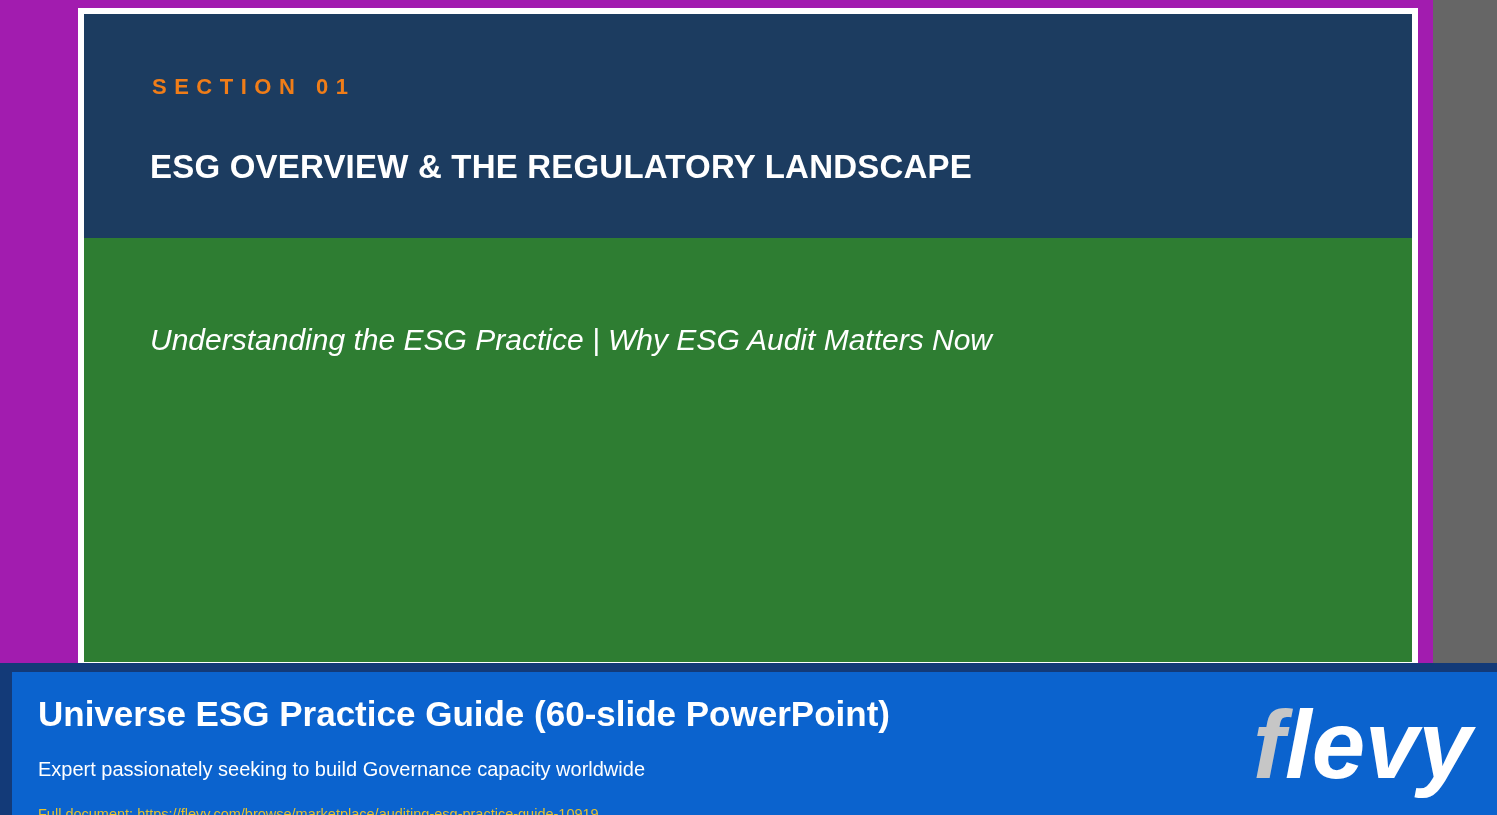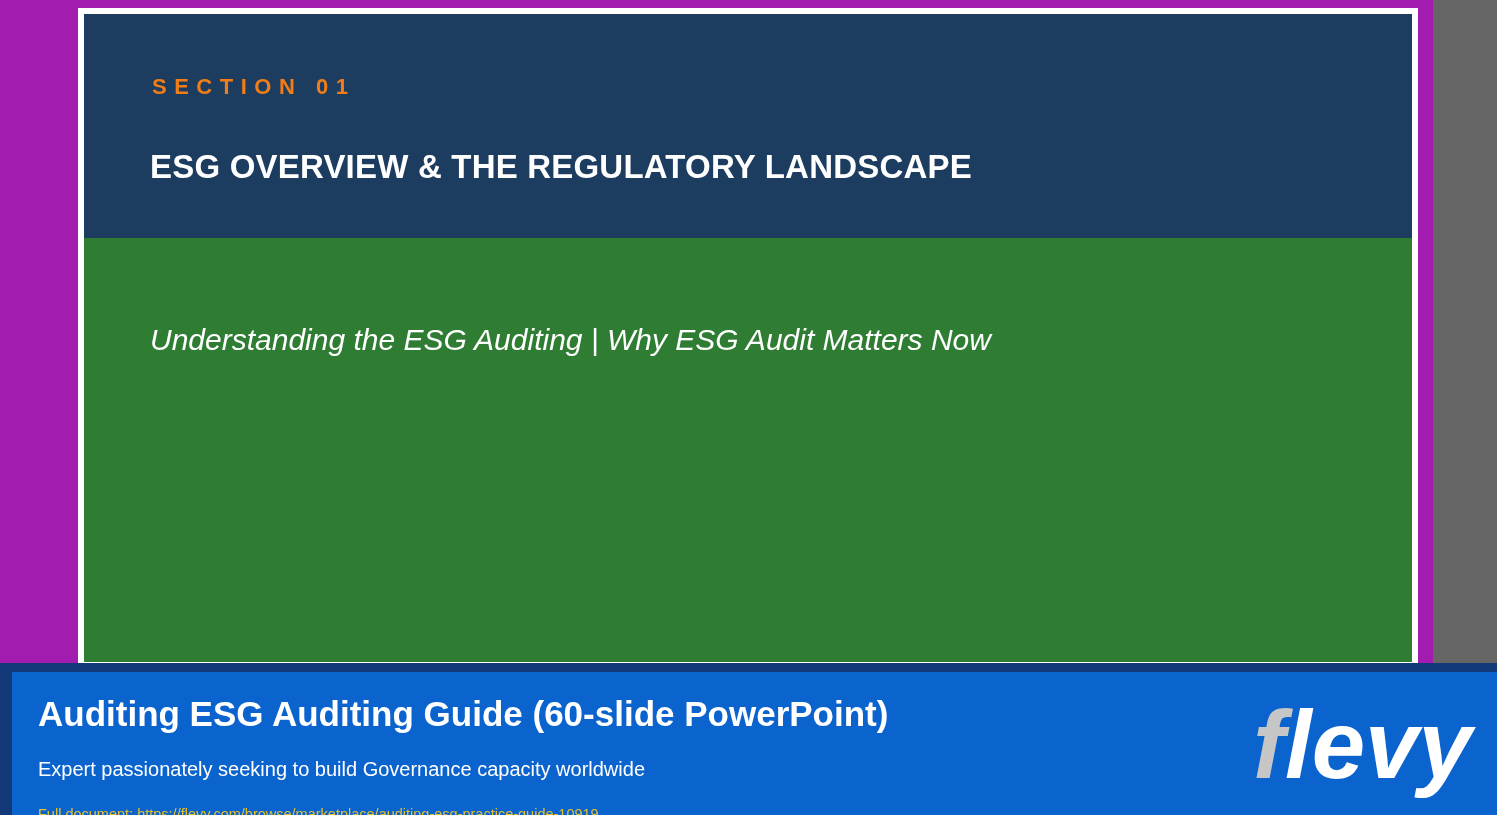--- a/index.html
+++ b/index.html
@@ -173,32 +173,32 @@
 
   <div id="slide-frame">
     <div id="slide-canvas">
 
       <div id="slide-header">
         <div id="section-label">SECTION 01</div>
         <div id="slide-title">ESG OVERVIEW &amp; THE REGULATORY LANDSCAPE</div>
       </div>
 
       <div id="slide-body">
-        <div id="slide-subtitle">Understanding the ESG Auditing | Why ESG Audit Matters Now</div>
+        <div id="slide-subtitle">Understanding the ESG Practice | Why ESG Audit Matters Now</div>
       </div>
 
     </div>
   </div>
 
   <div id="banner">
     <div id="banner-inner">
 
       <div id="banner-text">
         <div id="banner-title">
-          <span class="strong">Auditing ESG Auditing Guide</span><span class="light"> (60-slide PowerPoint)</span>
+          <span class="strong">Universe ESG Practice Guide</span><span class="light"> (60-slide PowerPoint)</span>
         </div>
         <div id="banner-tagline">Expert passionately seeking to build Governance  capacity worldwide</div>
         <div id="banner-url-line">
           <span>Full document: </span><span>https://flevy.com/browse/marketplace/auditing-esg-practice-guide-10919</span>
         </div>
       </div>
 
       <div id="banner-logo">
         <svg viewBox="0 0 232 112" xmlns="http://www.w3.org/2000/svg" aria-label="flevy">
           <text x="6" y="92" font-family="Liberation Sans, sans-serif" font-size="96" font-weight="bold" font-style="italic" fill="#C6C6C6">f</text>

